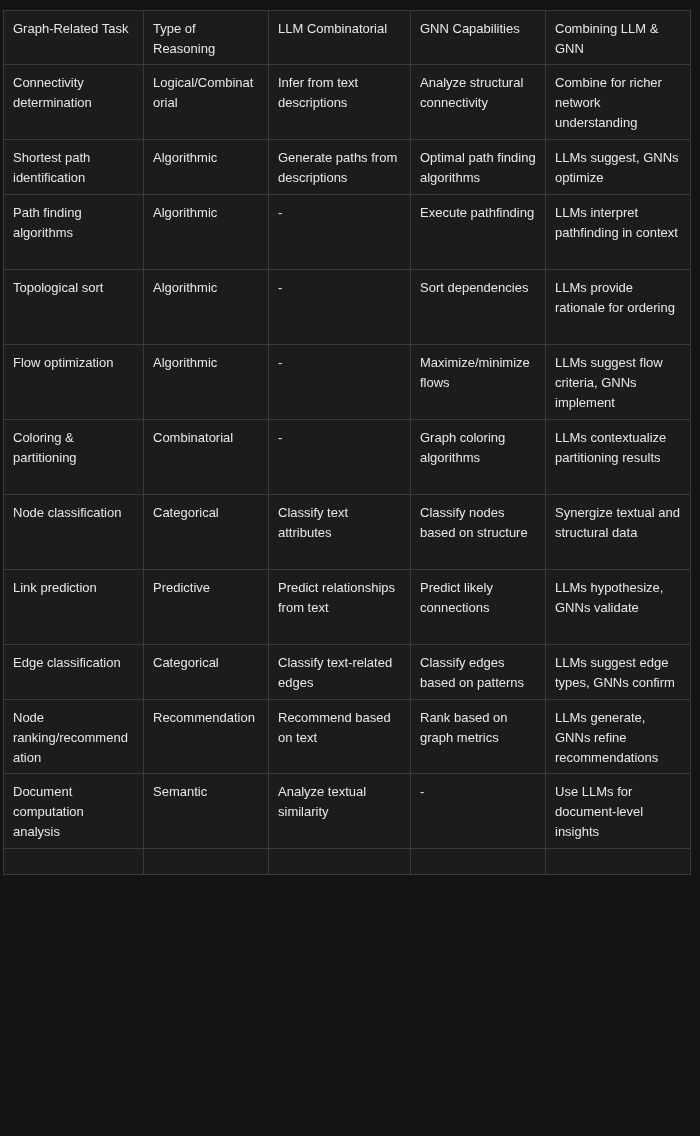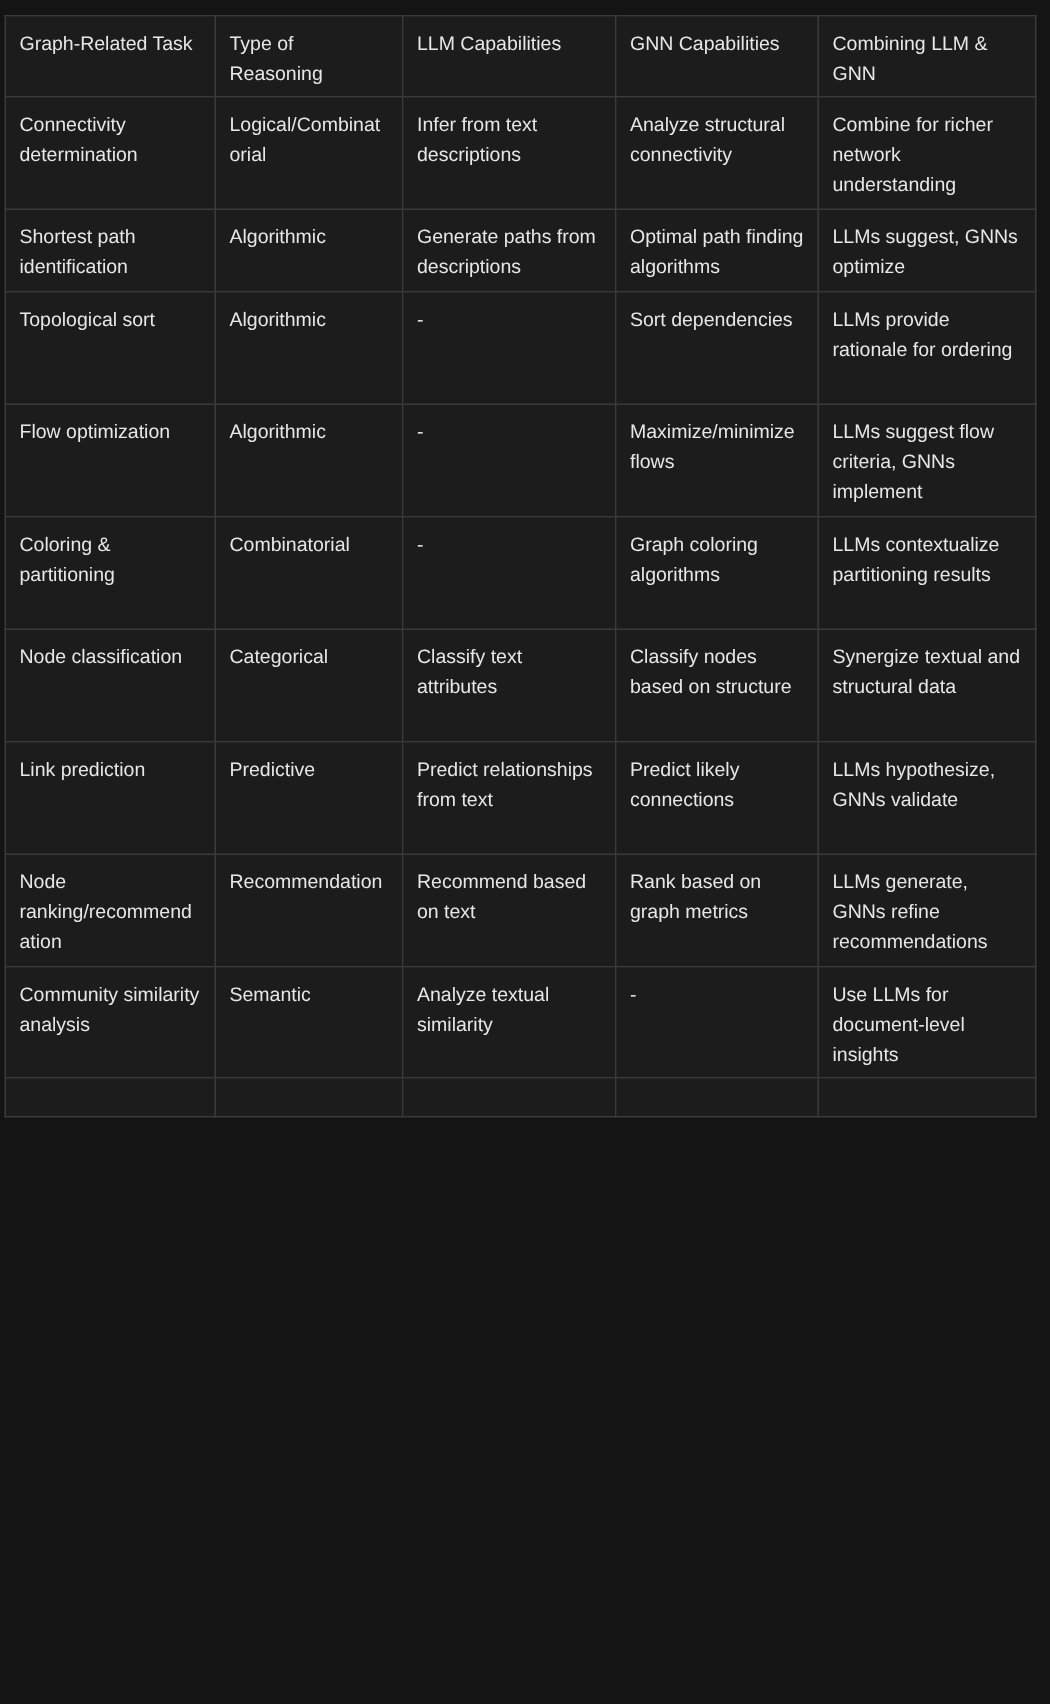--- a/index.html
+++ b/index.html
@@ -56,39 +56,46 @@
       <col class="c1">
         <col class="c2">
         <col class="c3">
         <col class="c4">
         <col class="c5">
     </colgroup>
     <thead>
       <tr>
           <th>Graph-Related Task</th>
           <th>Type of Reasoning</th>
-          <th>LLM Capabilities</th>
+          <th>LLM Combinatorial</th>
           <th>GNN Capabilities</th>
           <th>Combining LLM &amp; GNN</th>
         </tr>
     </thead>
     <tbody>
         <tr>
           <td>Connectivity determination</td>
           <td>Logical/Combinatorial</td>
           <td>Infer from text descriptions</td>
           <td>Analyze structural connectivity</td>
           <td>Combine for richer network understanding</td>
         </tr>
         <tr>
           <td>Shortest path identification</td>
           <td>Algorithmic</td>
           <td>Generate paths from descriptions</td>
           <td>Optimal path finding algorithms</td>
           <td>LLMs suggest, GNNs optimize</td>
+        </tr>
+        <tr>
+          <td>Path finding algorithms</td>
+          <td>Algorithmic</td>
+          <td>-</td>
+          <td>Execute pathfinding</td>
+          <td>LLMs interpret pathfinding in context</td>
         </tr>
         <tr>
           <td>Topological sort</td>
           <td>Algorithmic</td>
           <td>-</td>
           <td>Sort dependencies</td>
           <td>LLMs provide rationale for ordering</td>
         </tr>
         <tr>
           <td>Flow optimization</td>
@@ -112,28 +119,35 @@
           <td>Synergize textual and structural data</td>
         </tr>
         <tr>
           <td>Link prediction</td>
           <td>Predictive</td>
           <td>Predict relationships from text</td>
           <td>Predict likely connections</td>
           <td>LLMs hypothesize, GNNs validate</td>
         </tr>
         <tr>
+          <td>Edge classification</td>
+          <td>Categorical</td>
+          <td>Classify text-related edges</td>
+          <td>Classify edges based on patterns</td>
+          <td>LLMs suggest edge types, GNNs confirm</td>
+        </tr>
+        <tr>
           <td>Node ranking/recommendation</td>
           <td>Recommendation</td>
           <td>Recommend based on text</td>
           <td>Rank based on graph metrics</td>
           <td>LLMs generate, GNNs refine recommendations</td>
         </tr>
         <tr>
-          <td>Community similarity analysis</td>
+          <td>Document computation analysis</td>
           <td>Semantic</td>
           <td>Analyze textual similarity</td>
           <td>-</td>
           <td>Use LLMs for document-level insights</td>
         </tr>
         <tr class="partial-row">
           <td></td>
           <td></td>
           <td></td>
           <td></td>

